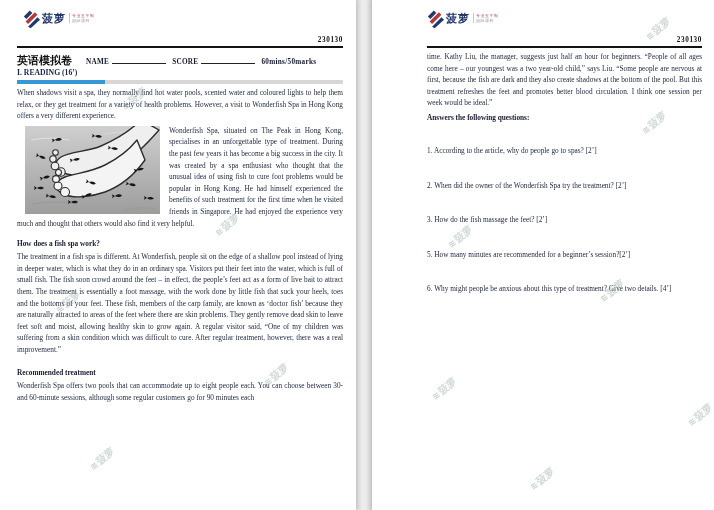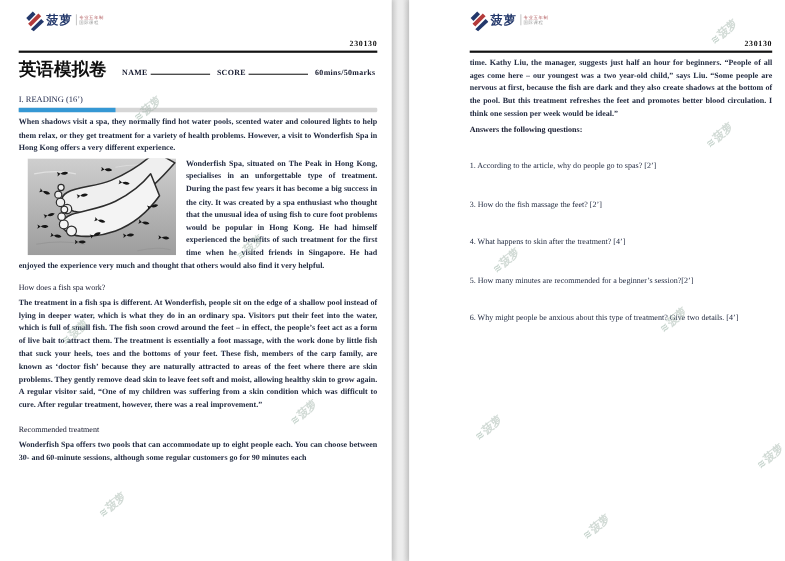--- a/index.html
+++ b/index.html
@@ -30,33 +30,33 @@
               font-family:"DejaVu Sans",sans-serif;}
   .tag1{color:#b0595c;}
   .tag2{color:#9a9a9a;}
   .doc-code{position:absolute;right:0;bottom:2px;font-size:7.2px;font-weight:bold;
             letter-spacing:.6px;color:#111;}
 
   
   .school{margin-top:13px;font-size:11px;font-weight:bold;color:#101010;
           font-family:"DejaVu Sans",sans-serif;}
   .title-row{display:flex;align-items:baseline;margin-top:5px;}
-  .paper-title{font-size:16px;font-weight:bold;color:#101010;font-family:"DejaVu Sans",sans-serif;}
+  .paper-title{font-size:11px;font-weight:bold;color:#101010;font-family:"DejaVu Sans",sans-serif;}
   .ns{font-size:7.2px;font-weight:bold;margin-left:14px;letter-spacing:.3px;color:#15192e;}
   .blank{display:inline-block;width:54px;border-bottom:1px solid #222;height:7px;
          margin:0 6px 0 3px;vertical-align:baseline;}
-  .section-heading{margin-top:12px;font-size:7.7px;font-weight:normal;color:#1b2447;}
+  .section-heading{margin-top:0;font-size:7.7px;font-weight:bold;color:#1b2447;}
   .rule-bar{margin-top:3px;height:4px;background:#d6d6d6;border-radius:1px;}
   .rule-fill{height:100%;width:27%;background:#3598d4;}
 
   
   .reading-title{margin:7px 0 0 0;text-align:center;font-size:7.7px;font-weight:bold;color:#15192e;}
-  p.body{margin:3px 0 0 0;font-size:7.3px;line-height:11.6px;text-align:justify;font-weight:bold;}
+  p.body{margin:3px 0 0 0;font-size:7.3px;line-height:11.6px;text-align:justify;}
   .fish-img{float:left;width:135px;height:88px;margin:4px 9px 2px 8px;}
-  .h-body{clear:left;margin-top:10px;font-size:7.3px;font-weight:normal;color:#15192e;}
+  .h-body{clear:left;margin-top:10px;font-size:7.3px;font-weight:bold;color:#15192e;}
   .h-body2{margin-top:13px;}
 
   
   .rp-para{margin-top:8px;}
   .q-head{margin-top:4px;font-size:7.3px;font-weight:bold;color:#15192e;}
   .q{margin-top:23px;font-size:7.3px;line-height:11.6px;color:#232c42;}
 </style>
 </head>
 <body>
 
@@ -214,20 +214,20 @@
           </span>
         </div>
         <div class="doc-code">230130</div>
       </header>
 
       <p class="body rp-para">time. Kathy Liu, the manager, suggests just half an hour for beginners. “People of all ages come here – our youngest was a two year-old child,” says Liu. “Some people are nervous at first, because the fish are dark and they also create shadows at the bottom of the pool. But this treatment refreshes the feet and promotes better blood circulation. I think one session per week would be ideal.”</p>
 
       <div class="q-head">Answers the following questions:</div>
 
       <div class="q">1. According to the article, why do people go to spas? [2’]</div>
+      <div class="q">2. When did the owner of the Wonderfish Spa try the treatment? [2’]</div>
       <div class="q">3. How do the fish massage the feet? [2’]</div>
-      <div class="q">4. What happens to skin after the treatment? [4’]</div>
       <div class="q">5. How many minutes are recommended for a beginner’s session?[2’]</div>
       <div class="q">6. Why might people be anxious about this type of treatment? Give two details. [4’]</div>
     </section>
 
   </div>
 </div>
 
 </body></html>

